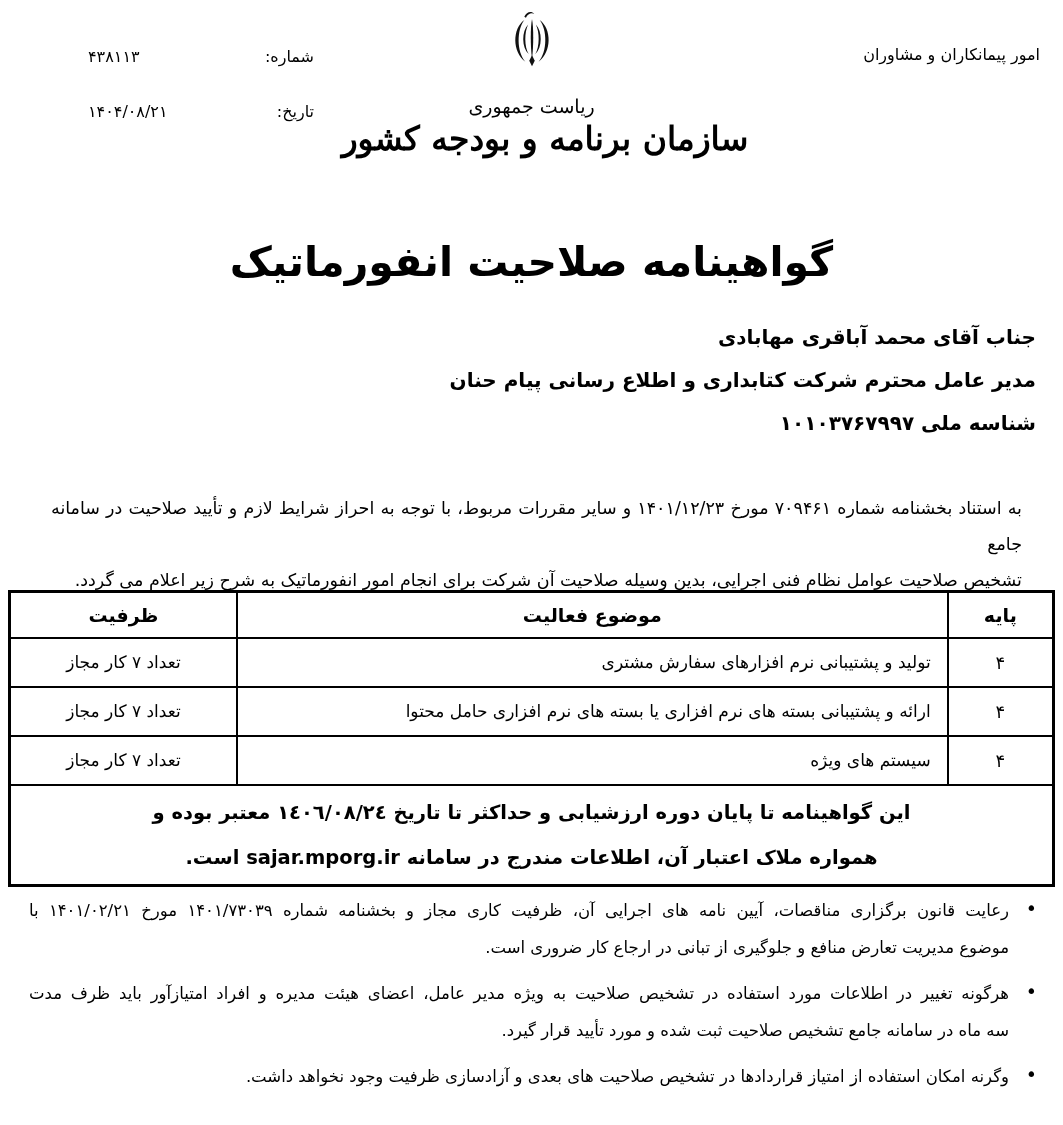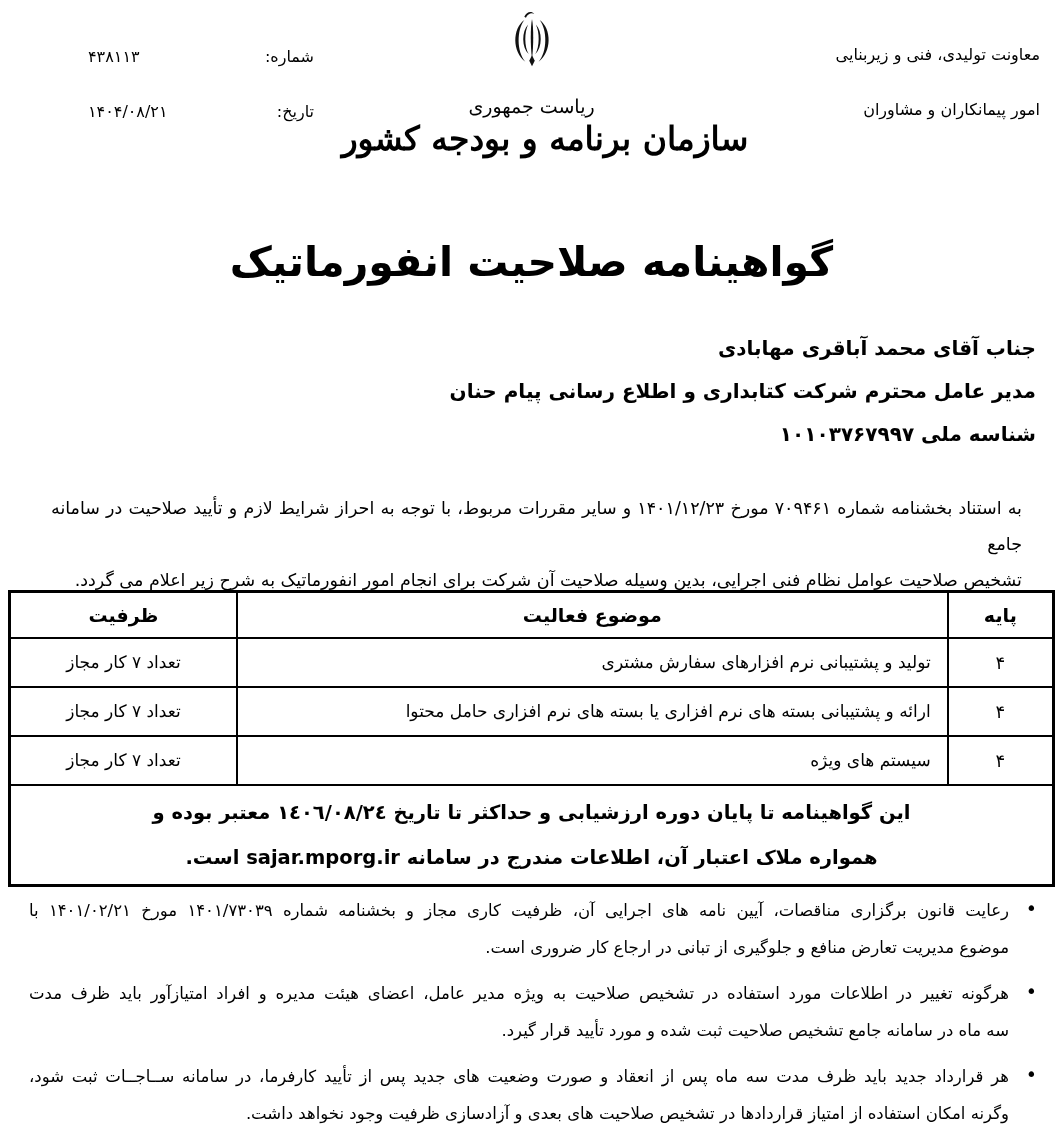--- a/index.html
+++ b/index.html
@@ -22,21 +22,21 @@
   .hdr-left { position:absolute; top:44px; left:88px; width:226px; font-size:16px; }
   .meta-row { display:flex; justify-content:space-between; margin-bottom:29px; line-height:26px; }
 
   .hdr-center { position:absolute; top:6px; left:0; right:0; text-align:center; }
   .emblem { display:block; margin:0 auto; }
   .presidency { font-family:"DejaVu Serif", serif; font-size:19px; margin-top:17px; }
   .org-name { font-family:"DejaVu Serif", serif; font-size:33px; font-weight:bold; margin-top:2px;padding-left:27px; }
 
   
   .doc-title { position:absolute; top:238px; left:0; right:0; text-align:center; font-size:41px; font-weight:bold; }
-  .addressee { position:absolute; top:327px; right:27px; text-align:right; font-size:20px; font-weight:bold; line-height:43px; }
+  .addressee { position:absolute; top:316px; right:27px; text-align:right; font-size:20px; font-weight:bold; line-height:43px; }
 
   
   .intro { position:absolute; top:490px; right:41px; left:51px; font-size:17.5px; line-height:36px; }
   .jline { text-align:justify; text-align-last:justify; text-justify:inter-word; }
   .rline { text-align:right; }
 
   
   .cert-table { position:absolute; top:590px; right:8px; width:1047px; border-collapse:collapse; border:3px solid #000; }
   .cert-table th, .cert-table td { border:2px solid #000; }
   .cert-table th { height:46px; font-size:19px; font-weight:bold; }
@@ -57,21 +57,20 @@
   .notes { position:absolute; top:892px; right:24px; left:29px; font-size:16.5px; line-height:37px; list-style:none; }
   .note { position:relative; padding-right:30px; margin-bottom:9px; }
   .bullet-dot { position:absolute; right:2px; top:-2px; font-size:19px; }
 </style>
 </head>
 <body>
 
 <div class="page">
 
   <div class="hdr-right">
-    <div class="hline">معاونت تولیدی، فنی و زیربنایی</div>
     <div class="hline">امور پیمانکاران و مشاوران</div>
   </div>
 
   <div class="hdr-left">
     <div class="meta-row">
       <span>شماره:</span>
       <span>۴۳۸۱۱۳</span>
     </div>
     <div class="meta-row">
       <span>تاریخ:</span>
@@ -147,18 +146,17 @@
       <div class="jline">رعایت قانون برگزاری مناقصات، آیین نامه های اجرایی آن، ظرفیت کاری مجاز و بخشنامه شماره ۱۴۰۱/۷۳۰۳۹ مورخ ۱۴۰۱/۰۲/۲۱ با</div>
       <div class="rline">موضوع مدیریت تعارض منافع و جلوگیری از تبانی در ارجاع کار ضروری است.</div>
     </li>
     <li class="note">
       <span class="bullet-dot">•</span>
       <div class="jline">هرگونه تغییر در اطلاعات مورد استفاده در تشخیص صلاحیت به ویژه  مدیر عامل، اعضای هیئت مدیره و افراد امتیازآور باید ظرف مدت</div>
       <div class="rline">سه ماه در سامانه جامع تشخیص صلاحیت ثبت شده و مورد تأیید قرار گیرد.</div>
     </li>
     <li class="note">
       <span class="bullet-dot">•</span>
-      <div class="jline">هر قرارداد جدید باید ظرف مدت سه ماه پس از انعقاد و صورت وضعیت های جدید پس از تأیید کارفرما، در سامانه ســاجــات ثبت شود،</div>
       <div class="rline">وگرنه امکان استفاده از امتیاز قراردادها در تشخیص صلاحیت های بعدی و آزادسازی ظرفیت وجود نخواهد داشت.</div>
     </li>
   </ul>
 
 </div>
 
 </body></html>

